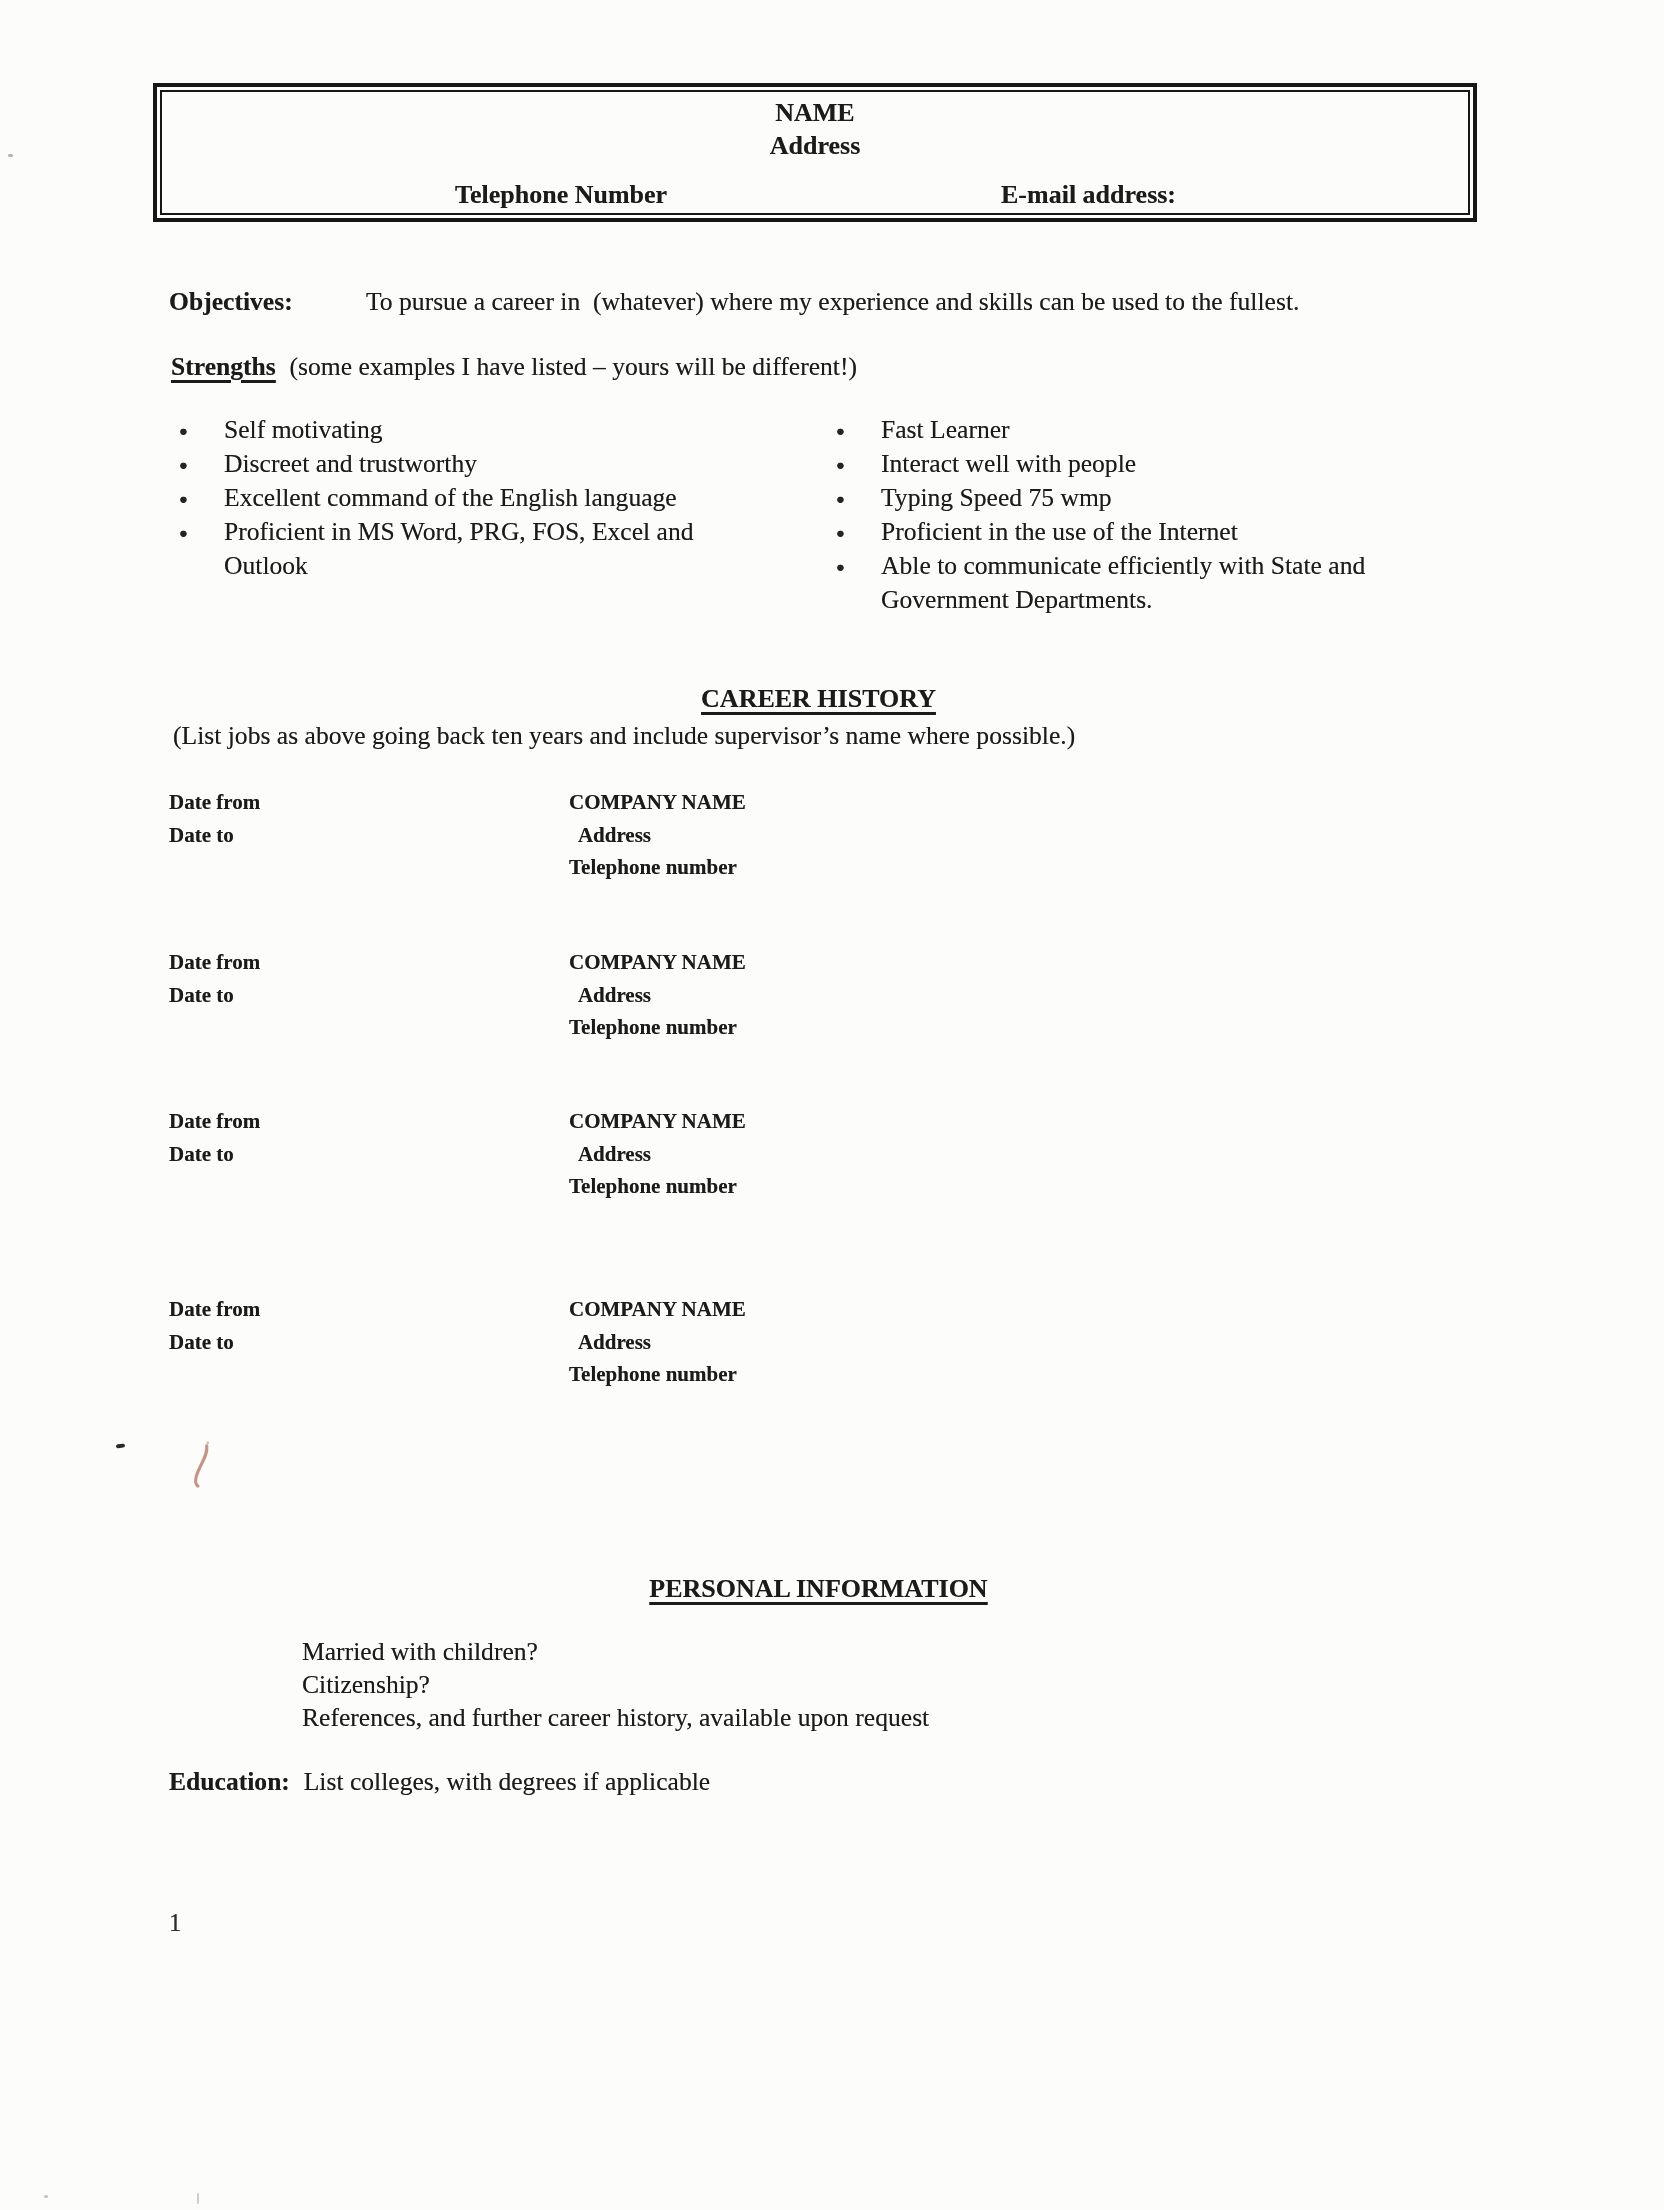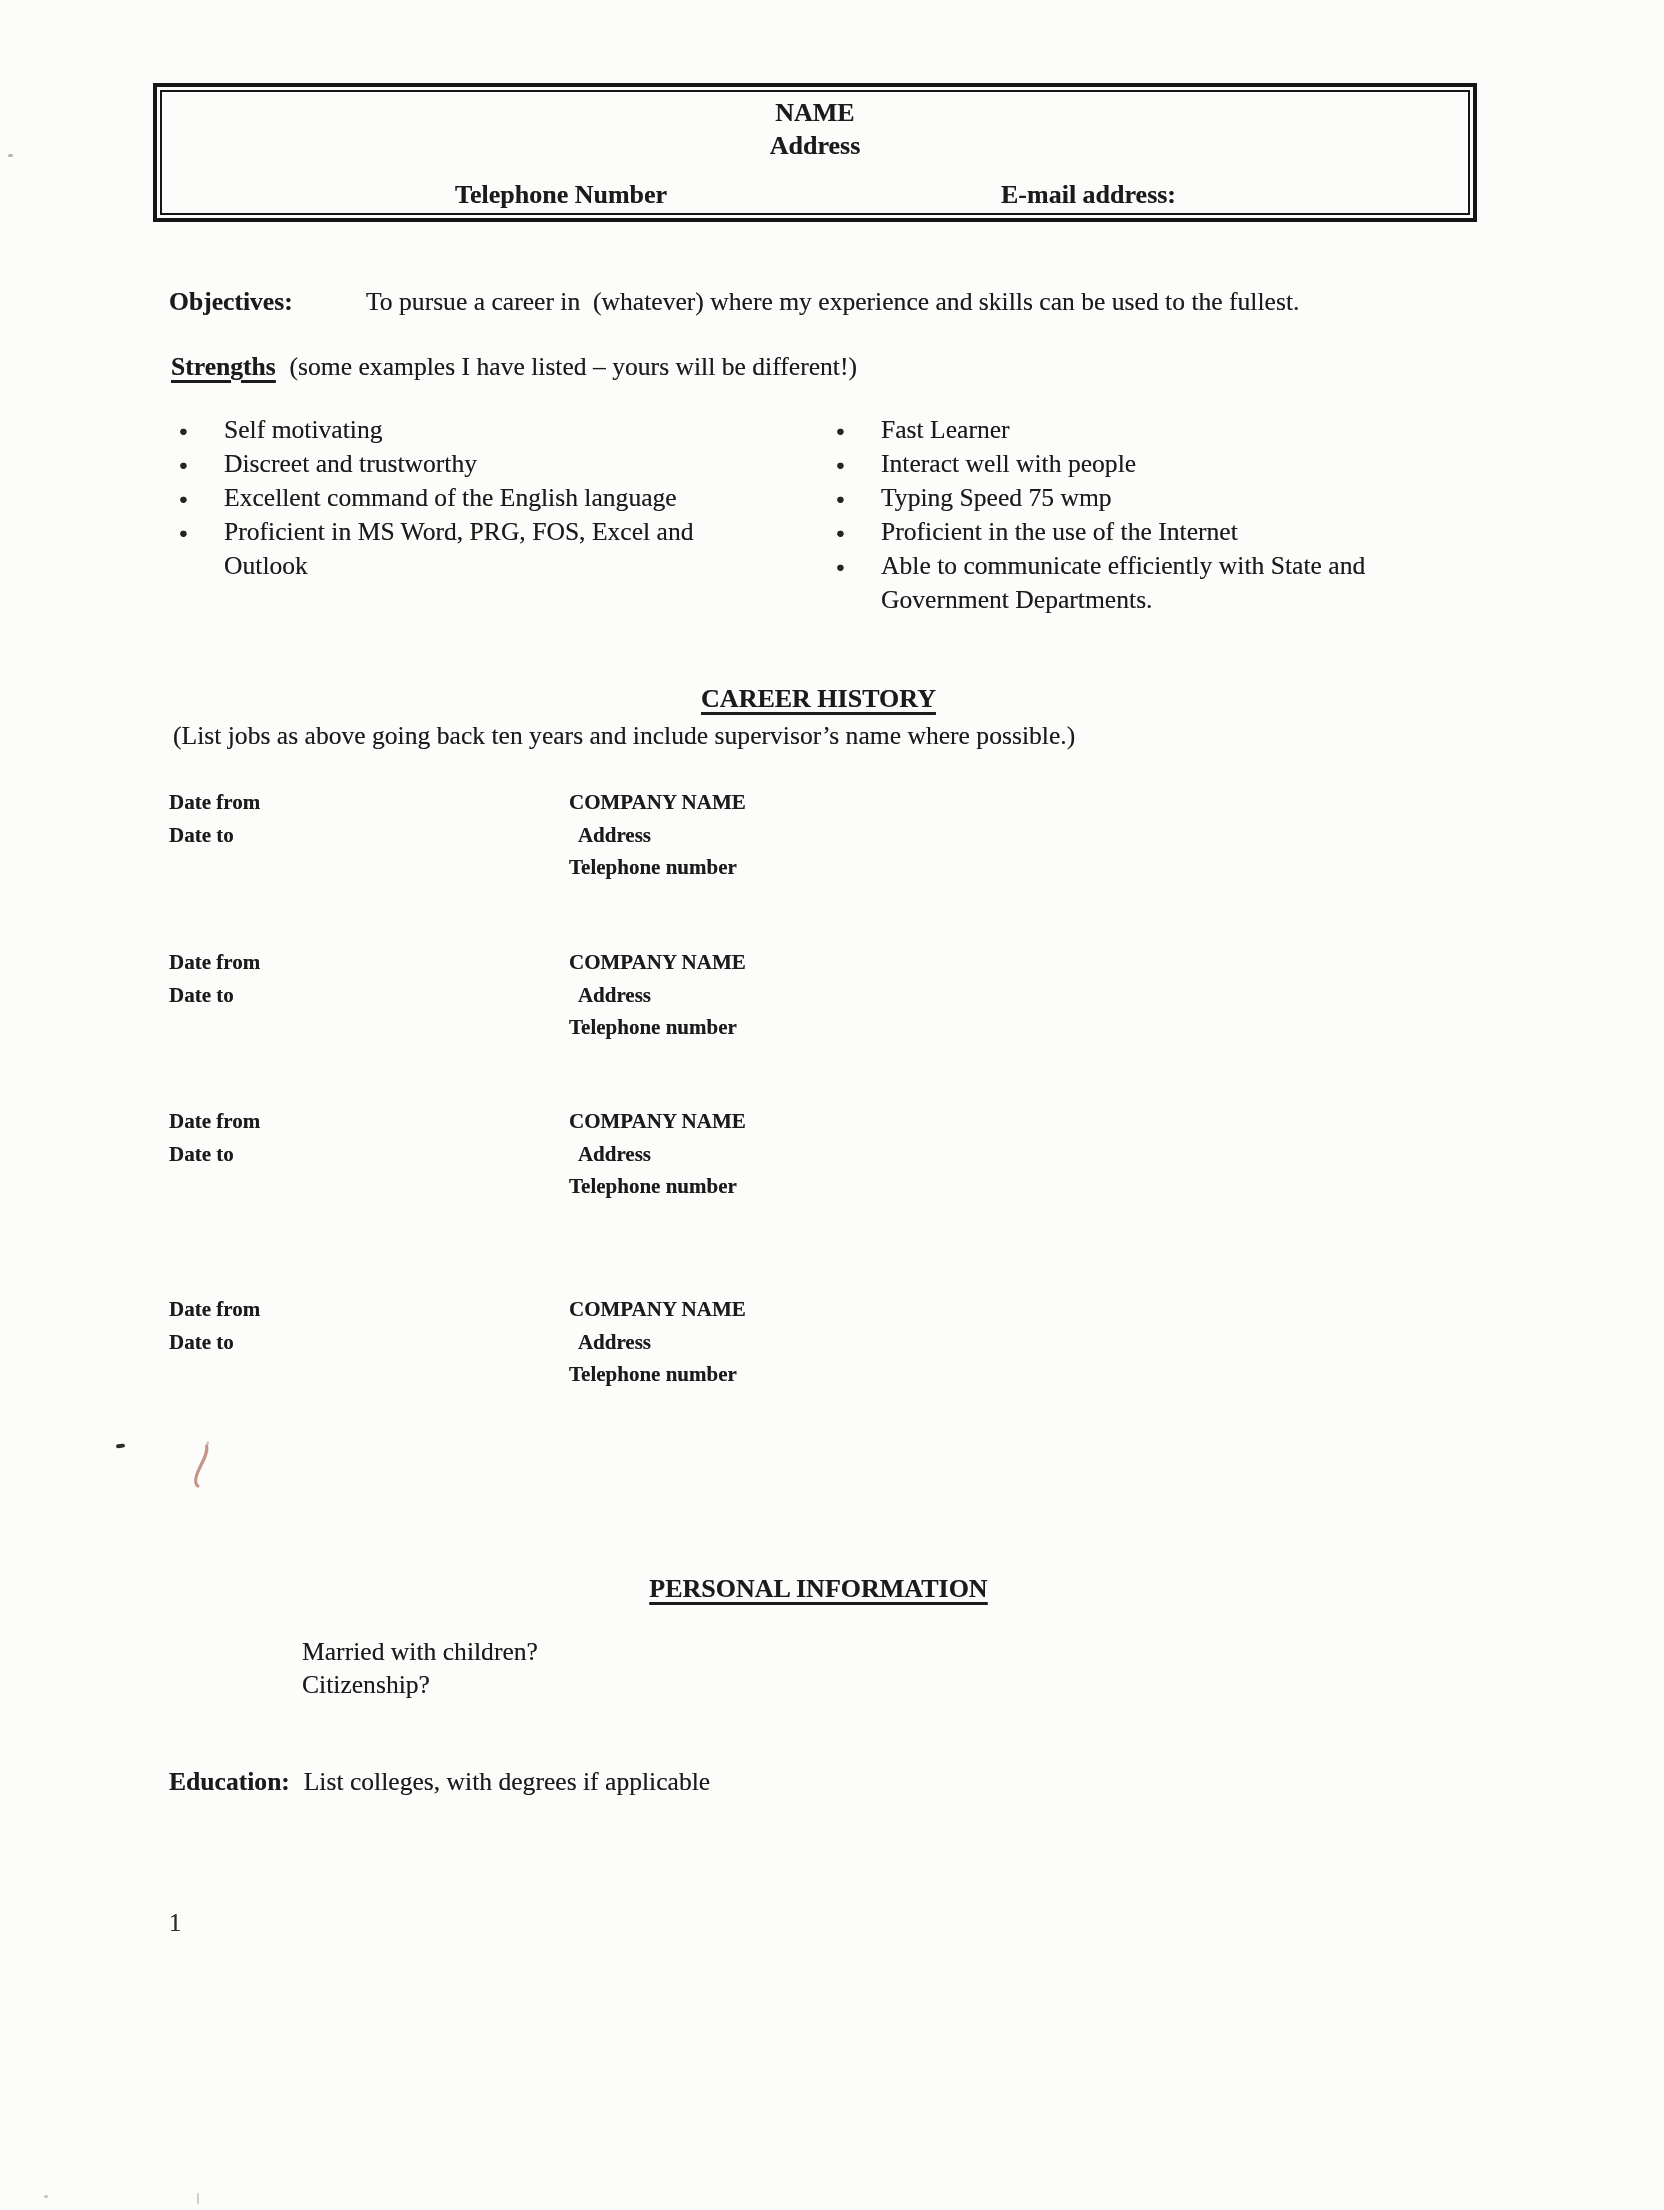--- a/index.html
+++ b/index.html
@@ -151,20 +151,21 @@
   <div class="speck" style="left:7.9px;top:154px;width:4.9px;height:3px;background:#b6b6b0;"></div>
   <div class="speck" style="left:44px;top:2195px;width:3.9px;height:3px;background:#c4c4bf;"></div>
   <div class="speck" style="left:197px;top:2193px;width:2px;height:10.8px;background:#cfcfca;"></div>
 
   <div class="abs center-row" style="top:1574px;">
     <span class="heading u">PERSONAL INFORMATION</span>
   </div>
   <div class="abs body-text" style="left:270px;top:1635px;width:1084px;line-height:33px;margin-left:32px;">
     <div>Married with children?</div>
     <div>Citizenship?</div>
+    <div>References, and further career history, available upon request</div>
   </div>
 
   <div class="abs body-text" style="left:169px;top:1766px;width:1281px;">
     <span class="b">Education:</span><span class="edu-text">List colleges, with degrees if applicable</span>
   </div>
 
   <div class="abs pagenum" style="left:169px;top:1909px;">1</div>
 
 </div>
 

